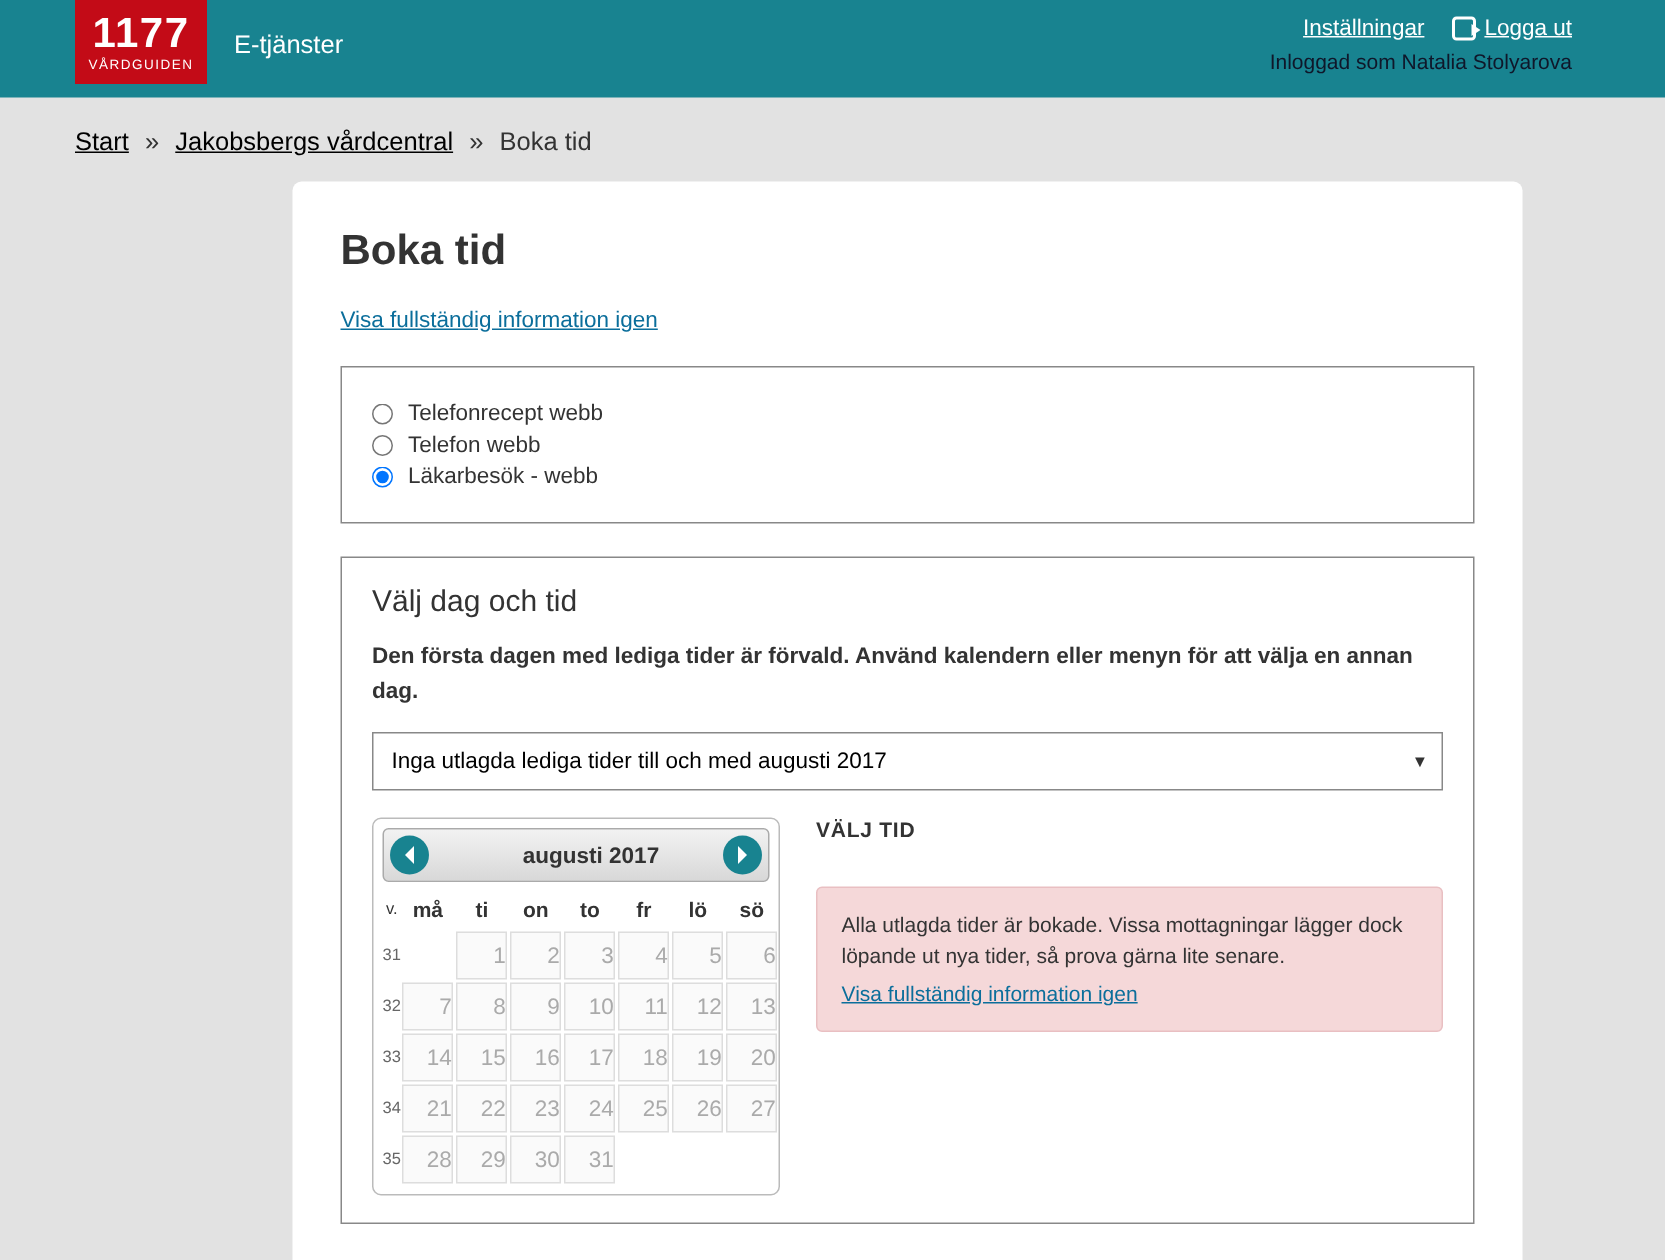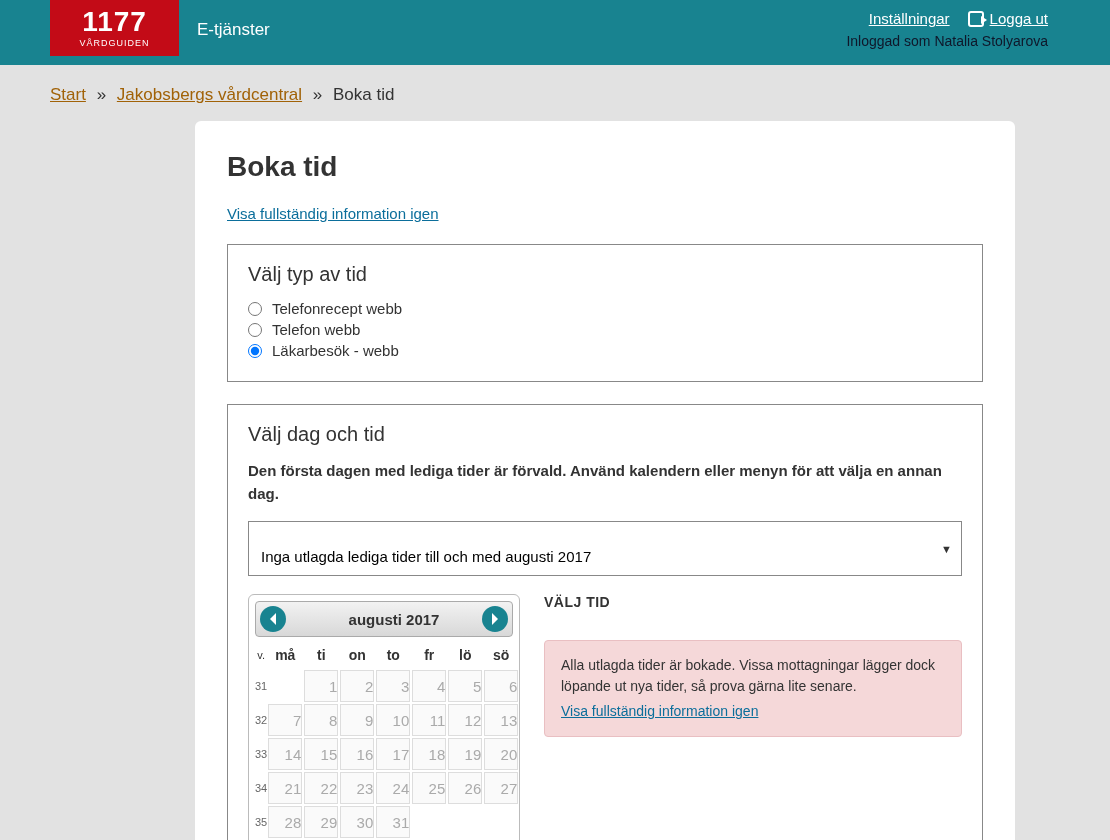--- a/index.html
+++ b/index.html
@@ -1,45 +1,45 @@
 <!DOCTYPE html>
 <html><head>
 <meta charset="utf-8">
 <style>
 * { box-sizing: border-box; margin: 0; padding: 0; }
 body { font-family: Arial, Helvetica, sans-serif; background: #e2e2e2; color: #333; font-size: 14px; }
 .container { width: 1010px; margin: 0 auto; }
 .header { background: #188390; color: #fff; height: 65px; display: flex; align-items: flex-start; }
 .header-inner { width: 1010px; margin: 0 auto; display: flex; align-items: flex-start; position: relative; height: 65px; }
-.logo { background: #c30b17; width: 129px; height: 56px; display: flex; flex-direction: column; align-items: center; justify-content: center; color: #fff; }
+.logo { background: #c30b17; width: 88px; height: 56px; display: flex; flex-direction: column; align-items: center; justify-content: center; color: #fff; }
 .logo-num { font-size: 28px; font-weight: bold; letter-spacing: 1px; line-height: 1; }
 .logo-sub { font-size: 9px; letter-spacing: 1px; margin-top: 2px; }
 .header-title { margin-left: 18px; font-size: 17px; align-self: center; margin-top: -6px; }
 .header-right { position: absolute; right: 12px; top: 10px; text-align: right; }
 .header-links { display: flex; gap: 18px; justify-content: flex-end; align-items: center; margin-bottom: 6px; }
 .header-links a { color: #fff; text-decoration: underline; font-size: 15px; }
 .logout { display: flex; align-items: flex-end; gap: 6px; }
 .logout-icon { width: 16px; height: 16px; border: 2px solid #fff; border-radius: 3px; position: relative; display: inline-block; }
 .logout-icon::after { content: ''; position: absolute; right: -5px; top: 3px; width: 0; height: 0; border-top: 4px solid transparent; border-bottom: 4px solid transparent; border-left: 6px solid #fff; }
 .logged-in { font-size: 14px; color: #0f172a; }
 .breadcrumb { padding: 20px 0 16px 0; font-size: 17px; }
-.breadcrumb a { color: #a16207; text-decoration: underline; }
+.breadcrumb a { color: #000000; text-decoration: underline; }
 .breadcrumb .sep { color: #333; margin: 0 6px; }
 .breadcrumb .current { color: #333; }
 .card { background: #fff; width: 820px; margin-left: 145px; padding: 30px 32px; border-radius: 6px; }
 .page-title { font-size: 28px; font-weight: bold; margin-bottom: 22px; }
 .info-link { color: #0b6e9b; text-decoration: underline; font-size: 15px; display: inline-block; margin-bottom: 22px; }
 .box { border: 1px solid #888; padding: 18px 20px; margin-bottom: 22px; }
 .box-title { font-size: 20px; font-weight: normal; margin-bottom: 14px; }
 .radio-row { display: flex; align-items: center; margin: 4px 0; gap: 10px; }
 .radio-row input { width: 14px; height: 14px; }
 .radio-row label { font-size: 15px; cursor: pointer; }
 .instruction { font-weight: bold; font-size: 15px; margin-bottom: 16px; line-height: 1.5; }
 .select-wrap { position: relative; }
-.select { width: 100%; border: 1px solid #888; padding: 26px 30px 10px 12px; font-size: 15px; background: #fff; appearance: none; cursor: pointer; }
+.select { width: 100%; border: 1px solid #888; padding: 10px 30px 10px 12px; font-size: 15px; background: #fff; appearance: none; cursor: pointer; }
 .select-arrow { position: absolute; right: 10px; top: 50%; transform: translateY(-50%); pointer-events: none; font-size: 11px; }
 .cal-row { display: flex; gap: 24px; margin-top: 18px; align-items: flex-start; }
 .calendar { border: 1px solid #bbb; border-radius: 6px; padding: 6px; width: 272px; }
 .cal-head { background: linear-gradient(#f2f2f2, #d8d8d8); border: 1px solid #aaa; border-radius: 4px; display: flex; align-items: center; justify-content: space-between; padding: 4px; margin-bottom: 4px; }
 .cal-nav { width: 26px; height: 26px; border-radius: 50%; background: #188390; display: flex; align-items: center; justify-content: center; cursor: pointer; }
 .cal-nav svg { width: 10px; height: 12px; fill: #fff; }
 .cal-month { font-weight: bold; font-size: 15px; margin-left: 20px; }
 .cal-grid { border-collapse: collapse; width: 100%; }
 .cal-grid th { font-size: 14px; font-weight: bold; padding: 6px 0; text-align: center; }
 .cal-grid th.wk { font-size: 11px; font-weight: normal; width: 18px; }
@@ -84,21 +84,20 @@
     <a href="#">Jakobsbergs vårdcentral</a>
     <span class="sep">»</span>
     <span class="current">Boka tid</span>
   </div>
 
   <div class="card">
     <h1 class="page-title">Boka tid</h1>
     <a href="#" class="info-link">Visa fullständig information igen</a>
 
     <div class="box">
-      <h2 class="box-title">Välj typ av tid</h2>
       <div id="radio-list">
           <div class="radio-row">
             <input type="radio" name="apt-type" id="r0" style="">
             <label for="r0">Telefonrecept webb</label>
           </div>
           <div class="radio-row">
             <input type="radio" name="apt-type" id="r1" style="">
             <label for="r1">Telefon webb</label>
           </div>
           <div class="radio-row">

